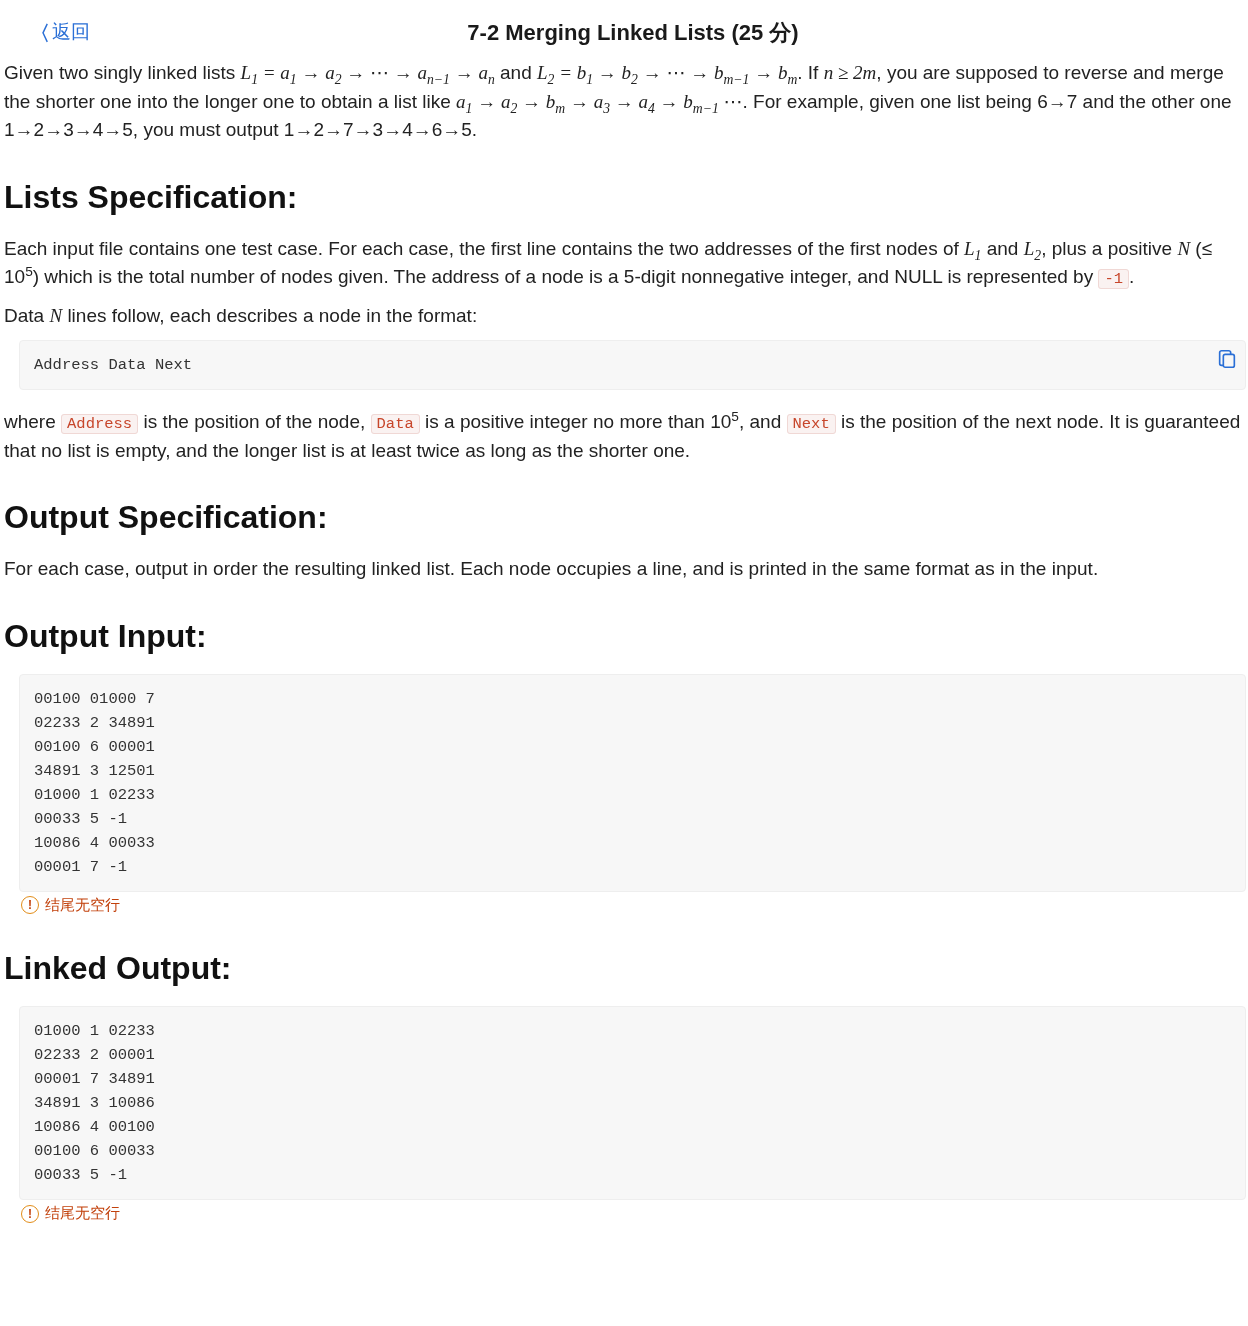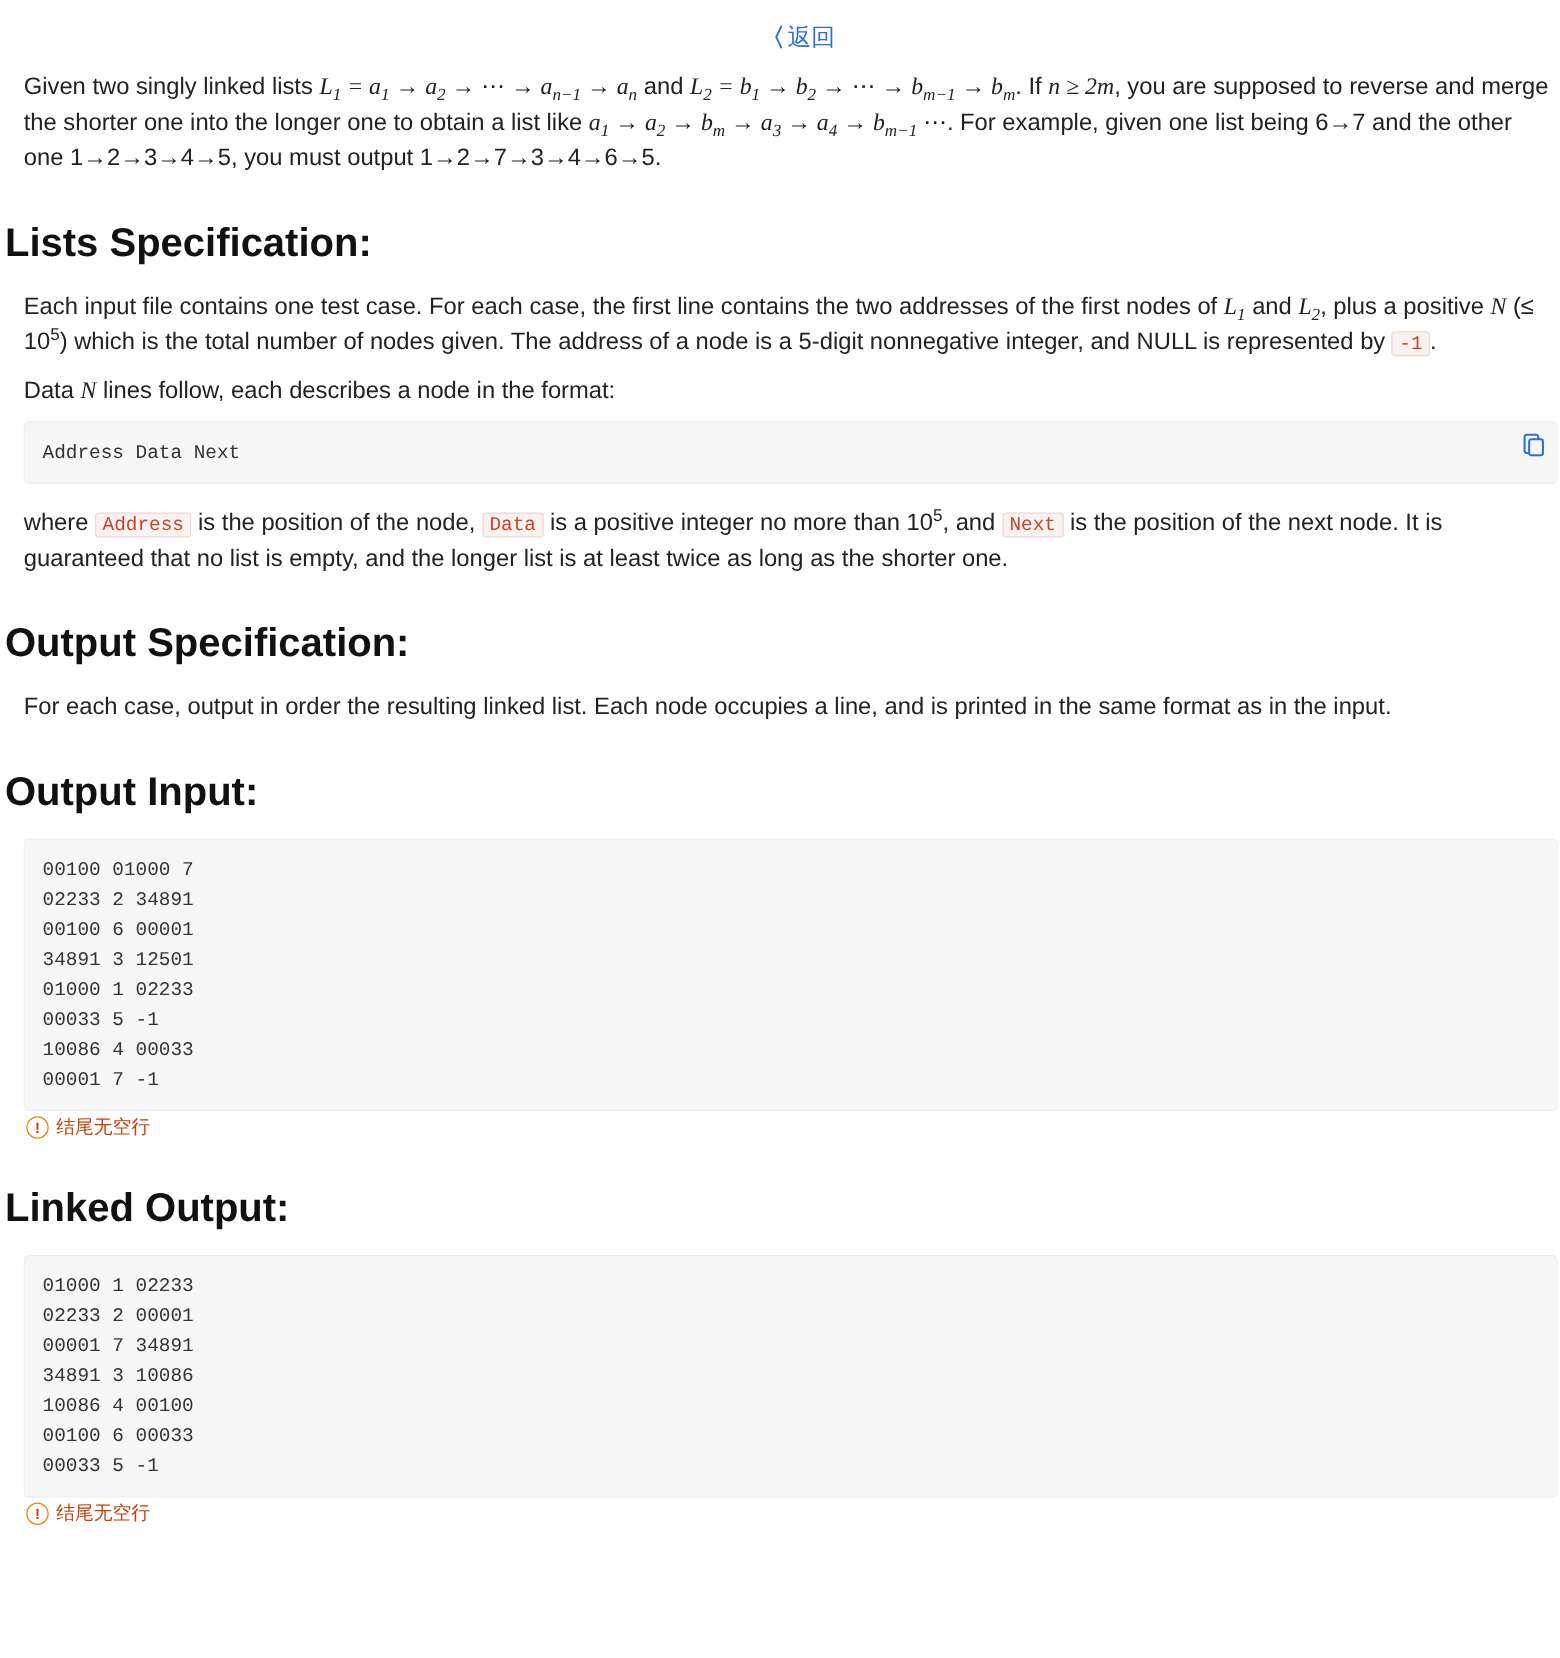--- a/index.html
+++ b/index.html
@@ -8,21 +8,20 @@
       background: #fff;
       color: #222;
       width: 1248px;
       padding: 10px 2px 40px 2px;
       line-height: 1.5;
     }
     .header-row {
       display: flex;
       align-items: center;
       padding: 6px 0 10px 0;
-      flex-direction: column;
     }
     .back-link {
       color: #2a6fd6;
       font-size: 19px;
       display: inline-flex;
       align-items: center;
       cursor: pointer;
       margin-left: 28px;
     }
     .back-link::before {
@@ -36,21 +35,20 @@
       text-align: center;
       font-size: 22px;
       font-weight: 700;
       color: #1a1a1a;
       margin-right: 70px;
     }
     .body-text {
       font-size: 19px;
       color: #222;
       padding: 0 2px;
-      margin-left: 15px;
     }
     h2 {
       font-size: 32px;
       font-weight: 600;
       margin: 28px 2px 14px 2px;
       color: #111;
     }
     .pre-wrap {
       position: relative;
       margin: 10px 0 18px 0;
@@ -108,20 +106,21 @@
     .math { font-family: "Cambria Math", "STIXGeneral", "Times New Roman", serif; font-style: italic; }
     sub, sup { font-size: 0.72em; font-style: italic; line-height: 0; }
     .rm { font-style: normal; }
     .p { margin-bottom: 10px; }
   </style>
 </head>
 <body>
 
 <div class="header-row">
   <span class="back-link">返回</span>
+  <div class="title">7-2 Merging Linked Lists (25 分)</div>
 </div>
 
 <div class="body-text p">
   <span>Given two singly linked lists </span><span class="math"><span>L</span><sub>1</sub><span> = a</span><sub>1</sub><span class="rm"> → </span><span>a</span><sub>2</sub><span class="rm"> → ⋯ → </span><span>a</span><sub>n−1</sub><span class="rm"> → </span><span>a</span><sub>n</sub></span><span> and </span><span class="math"><span>L</span><sub>2</sub><span> = b</span><sub>1</sub><span class="rm"> → </span><span>b</span><sub>2</sub><span class="rm"> → ⋯ → </span><span>b</span><sub>m−1</sub><span class="rm"> → </span><span>b</span><sub>m</sub></span><span>. If </span><span class="math"><span>n</span><span class="rm"> ≥ </span><span>2m</span></span><span>, you are supposed to reverse and merge the shorter one into the longer one to obtain a list like </span><span class="math"><span>a</span><sub>1</sub><span class="rm"> → </span><span>a</span><sub>2</sub><span class="rm"> → </span><span>b</span><sub>m</sub><span class="rm"> → </span><span>a</span><sub>3</sub><span class="rm"> → </span><span>a</span><sub>4</sub><span class="rm"> → </span><span>b</span><sub>m−1</sub><span class="rm"> ⋯</span></span><span>. For example, given one list being 6→7 and the other one 1→2→3→4→5, you must output 1→2→7→3→4→6→5.</span>
 </div>
 
 <h2>Lists Specification:</h2>
 <div class="body-text p">
   <span>Each input file contains one test case. For each case, the first line contains the two addresses of the first nodes of </span><span class="math"><span>L</span><sub>1</sub></span><span> and </span><span class="math"><span>L</span><sub>2</sub></span><span>, plus a positive </span><span class="math">N</span><span> (≤ 10</span><sup class="rm">5</sup><span>) which is the total number of nodes given. The address of a node is a 5-digit nonnegative integer, and NULL is represented by </span><code class="inline">-1</code><span>.</span>
 </div>

